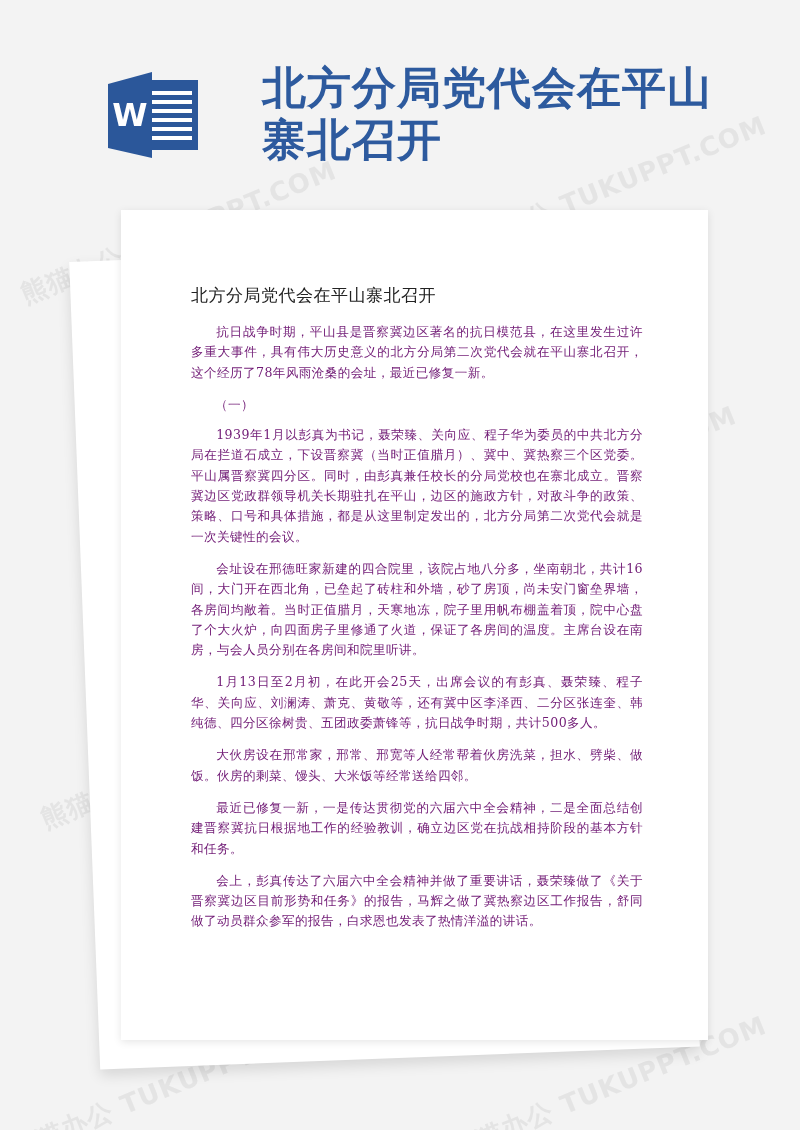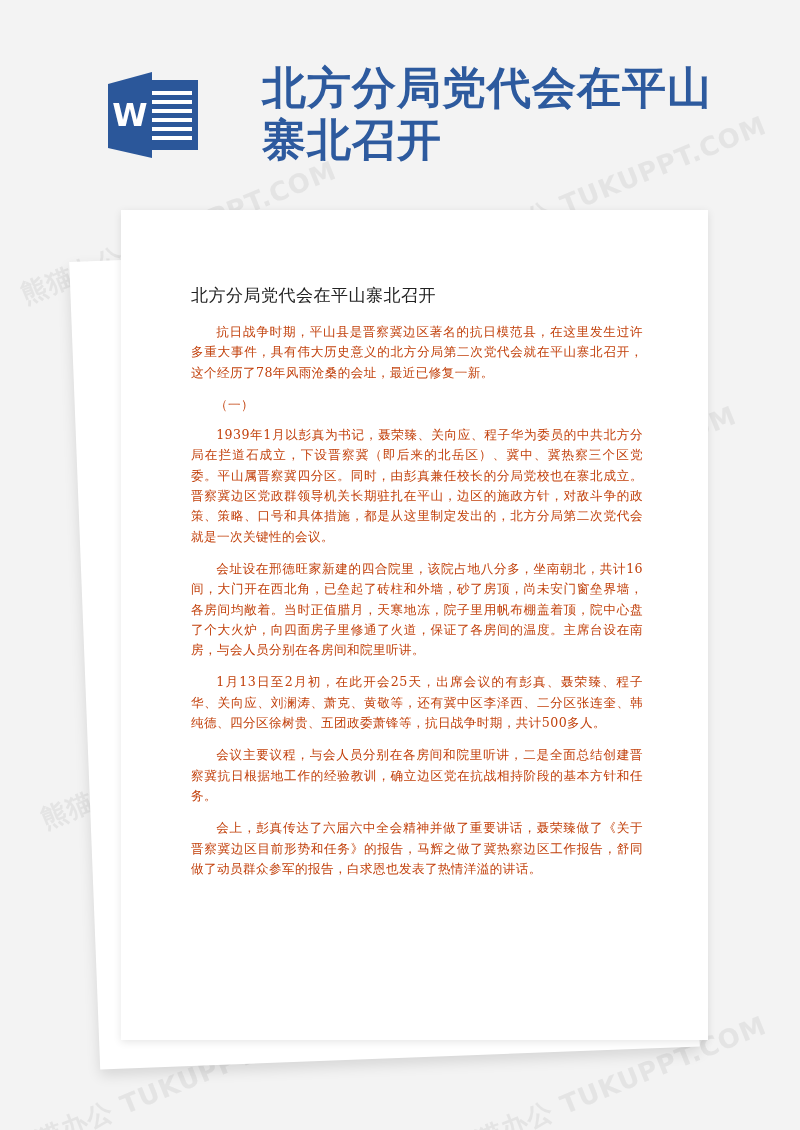--- a/index.html
+++ b/index.html
@@ -67,21 +67,21 @@
       left: 70px; top: 74px;
       font-family: "DejaVu Sans", "Liberation Sans", sans-serif;
       font-size: 17px;
       color: #222;
       letter-spacing: 0.5px;
     }
     .doc-body {
       position: absolute;
       left: 70px; top: 112px;
       width: 452px;
-      color: #c2410c;
+      color: #701a75;
       font-size: 12.6px;
       line-height: 20.3px;
       letter-spacing: 0.4px;
       text-align: justify;
     }
     .doc-body p {
       margin: 0 0 12px 0;
       text-indent: 2em;
     }
     .doc-body p.sec {
@@ -114,19 +114,20 @@
 <div class="watermark" style="left:0px; top:1070px;">熊猫办公 TUKUPPT.COM</div>
 <div class="watermark" style="left:440px; top:1070px;">熊猫办公 TUKUPPT.COM</div>
 
 <div class="paper-back"></div>
 
 <div class="paper">
   <div class="doc-title">北方分局党代会在平山寨北召开</div>
   <div class="doc-body">
     <p>抗日战争时期，平山县是晋察冀边区著名的抗日模范县，在这里发生过许多重大事件，具有伟大历史意义的北方分局第二次党代会就在平山寨北召开，这个经历了78年风雨沧桑的会址，最近已修复一新。</p>
     <p class="sec">（一）</p>
-    <p>1939年1月以彭真为书记，聂荣臻、关向应、程子华为委员的中共北方分局在拦道石成立，下设晋察冀（即后来的北岳区）、冀中、冀热察三个区党委。平山属晋察冀四分区。同时，由彭真兼任校长的分局党校也在寨北成立。晋察冀边区党政群领导机关长期驻扎在平山，边区的施政方针，对敌斗争的政策、策略、口号和具体措施，都是从这里制定发出的，北方分局第二次党代会就是一次关键性的会议。</p>
+    <p>1939年1月以彭真为书记，聂荣臻、关向应、程子华为委员的中共北方分局在拦道石成立，下设晋察冀（当时正值腊月）、冀中、冀热察三个区党委。平山属晋察冀四分区。同时，由彭真兼任校长的分局党校也在寨北成立。晋察冀边区党政群领导机关长期驻扎在平山，边区的施政方针，对敌斗争的政策、策略、口号和具体措施，都是从这里制定发出的，北方分局第二次党代会就是一次关键性的会议。</p>
     <p>会址设在邢德旺家新建的四合院里，该院占地八分多，坐南朝北，共计16间，大门开在西北角，已垒起了砖柱和外墙，砂了房顶，尚未安门窗垒界墙，各房间均敞着。当时正值腊月，天寒地冻，院子里用帆布棚盖着顶，院中心盘了个大火炉，向四面房子里修通了火道，保证了各房间的温度。主席台设在南房，与会人员分别在各房间和院里听讲。</p>
     <p>1月13日至2月初，在此开会25天，出席会议的有彭真、聂荣臻、程子华、关向应、刘澜涛、萧克、黄敬等，还有冀中区李泽西、二分区张连奎、韩纯德、四分区徐树贵、五团政委萧锋等，抗日战争时期，共计500多人。</p>
-    <p>会议主要议程，与会人员分别在各房间和院里听讲，二是全面总结创建晋察冀抗日根据地工作的经验教训，确立边区党在抗战相持阶段的基本方针和任务。</p>
+    <p>大伙房设在邢常家，邢常、邢宽等人经常帮着伙房洗菜，担水、劈柴、做饭。伙房的剩菜、馒头、大米饭等经常送给四邻。</p>
+    <p>最近已修复一新，一是传达贯彻党的六届六中全会精神，二是全面总结创建晋察冀抗日根据地工作的经验教训，确立边区党在抗战相持阶段的基本方针和任务。</p>
     <p>会上，彭真传达了六届六中全会精神并做了重要讲话，聂荣臻做了《关于晋察冀边区目前形势和任务》的报告，马辉之做了冀热察边区工作报告，舒同做了动员群众参军的报告，白求恩也发表了热情洋溢的讲话。</p>
   </div>
 </div>
 
 </body></html>

